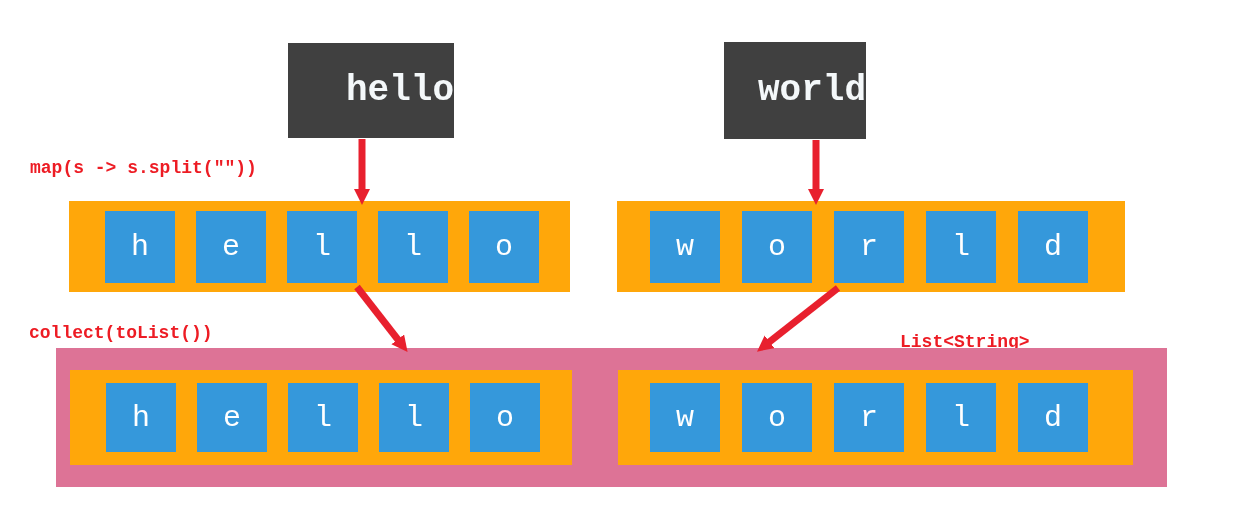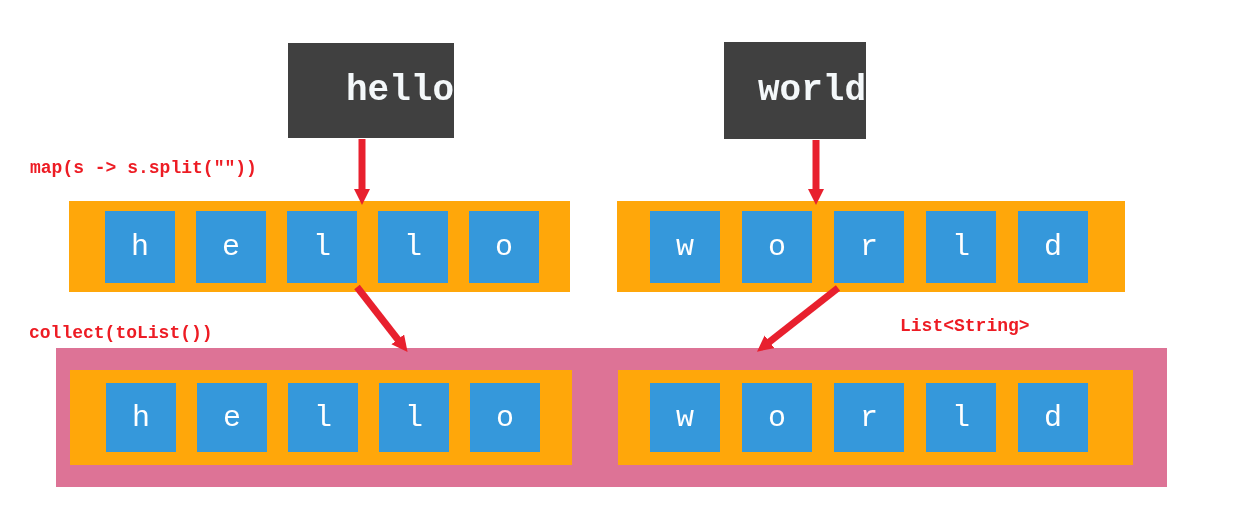--- a/index.html
+++ b/index.html
@@ -33,21 +33,21 @@
     position: absolute;
     color: #ed1c24;
     font-weight: bold;
     font-size: 18px;
     font-family: "Liberation Mono", monospace;
     white-space: pre;
   }
   #label-map     { left: 30px;  top: 158px; }
   #label-stream  { left: 905px; top: 159px; }
   #label-collect { left: 29px;  top: 310px; margin-top: 13px; }
-  #label-list    { left: 900px; top: 316px; text-align: center; }
+  #label-list    { left: 900px; top: 332px; text-align: center; }
 
   .array-bar {
     position: absolute;
     background: #ffa70a;
     display: flex;
     align-items: center;
   }
   #stream-bar-hello { left: 69px;  top: 201px; width: 501px; height: 91px; padding-left: 36px; }
   #stream-bar-world { left: 617px; top: 201px; width: 508px; height: 91px; padding-left: 33px; }
   .array-bar { box-sizing: border-box; }

